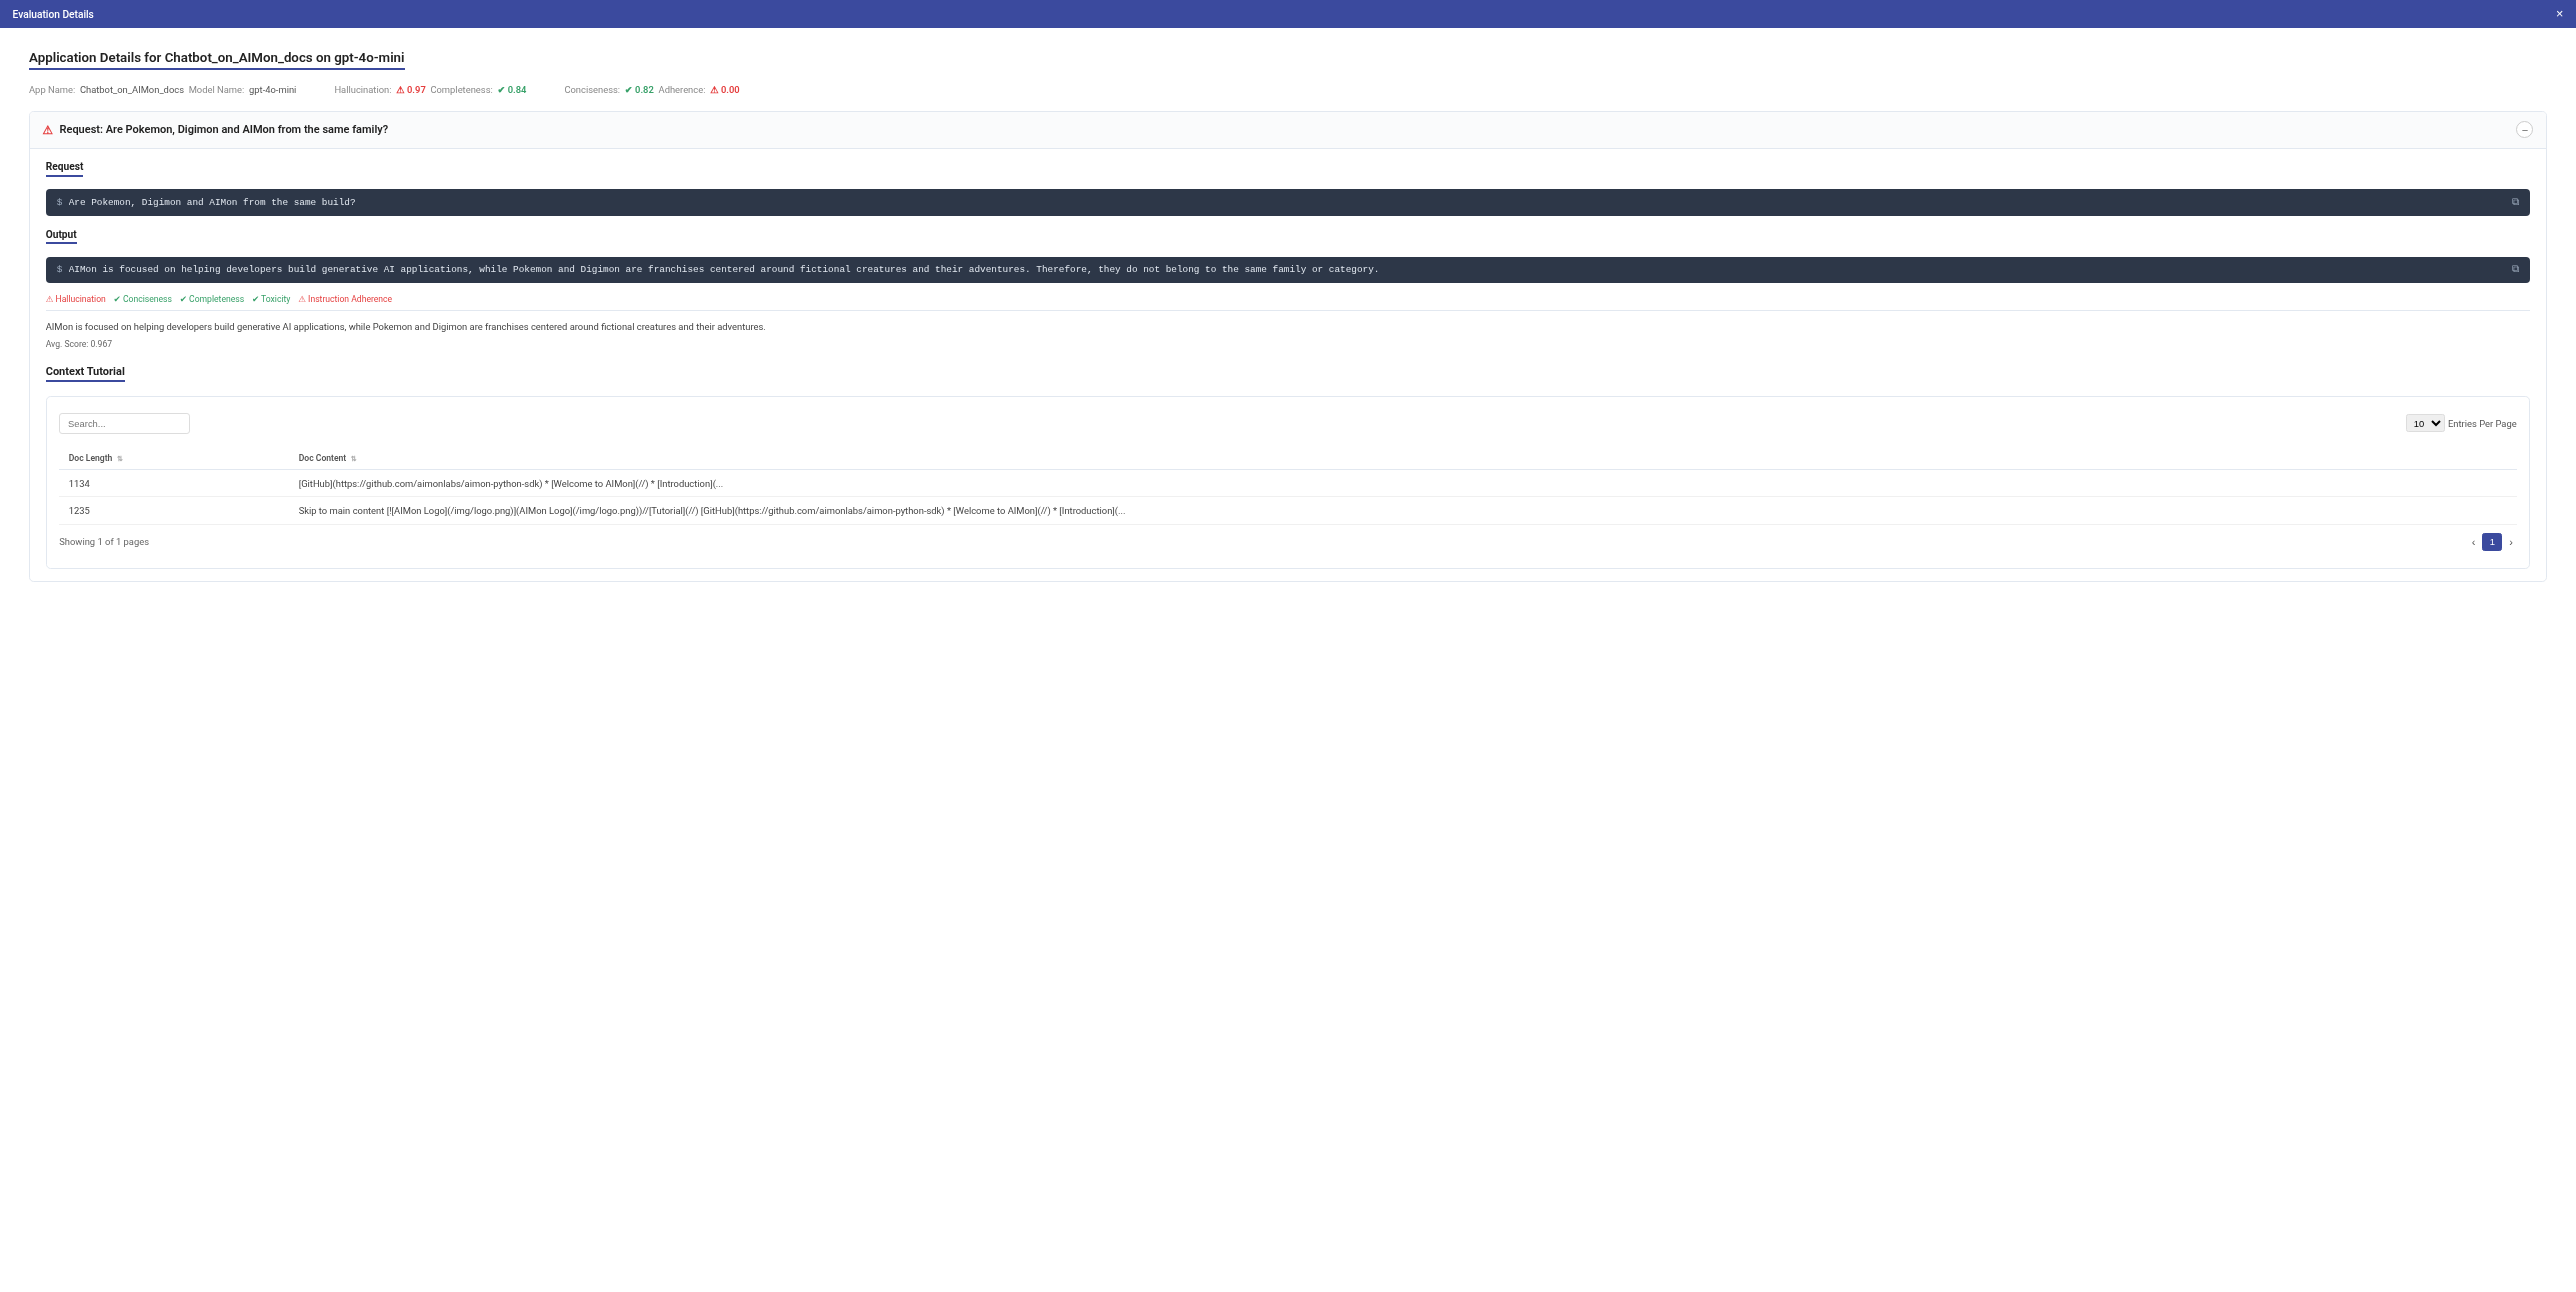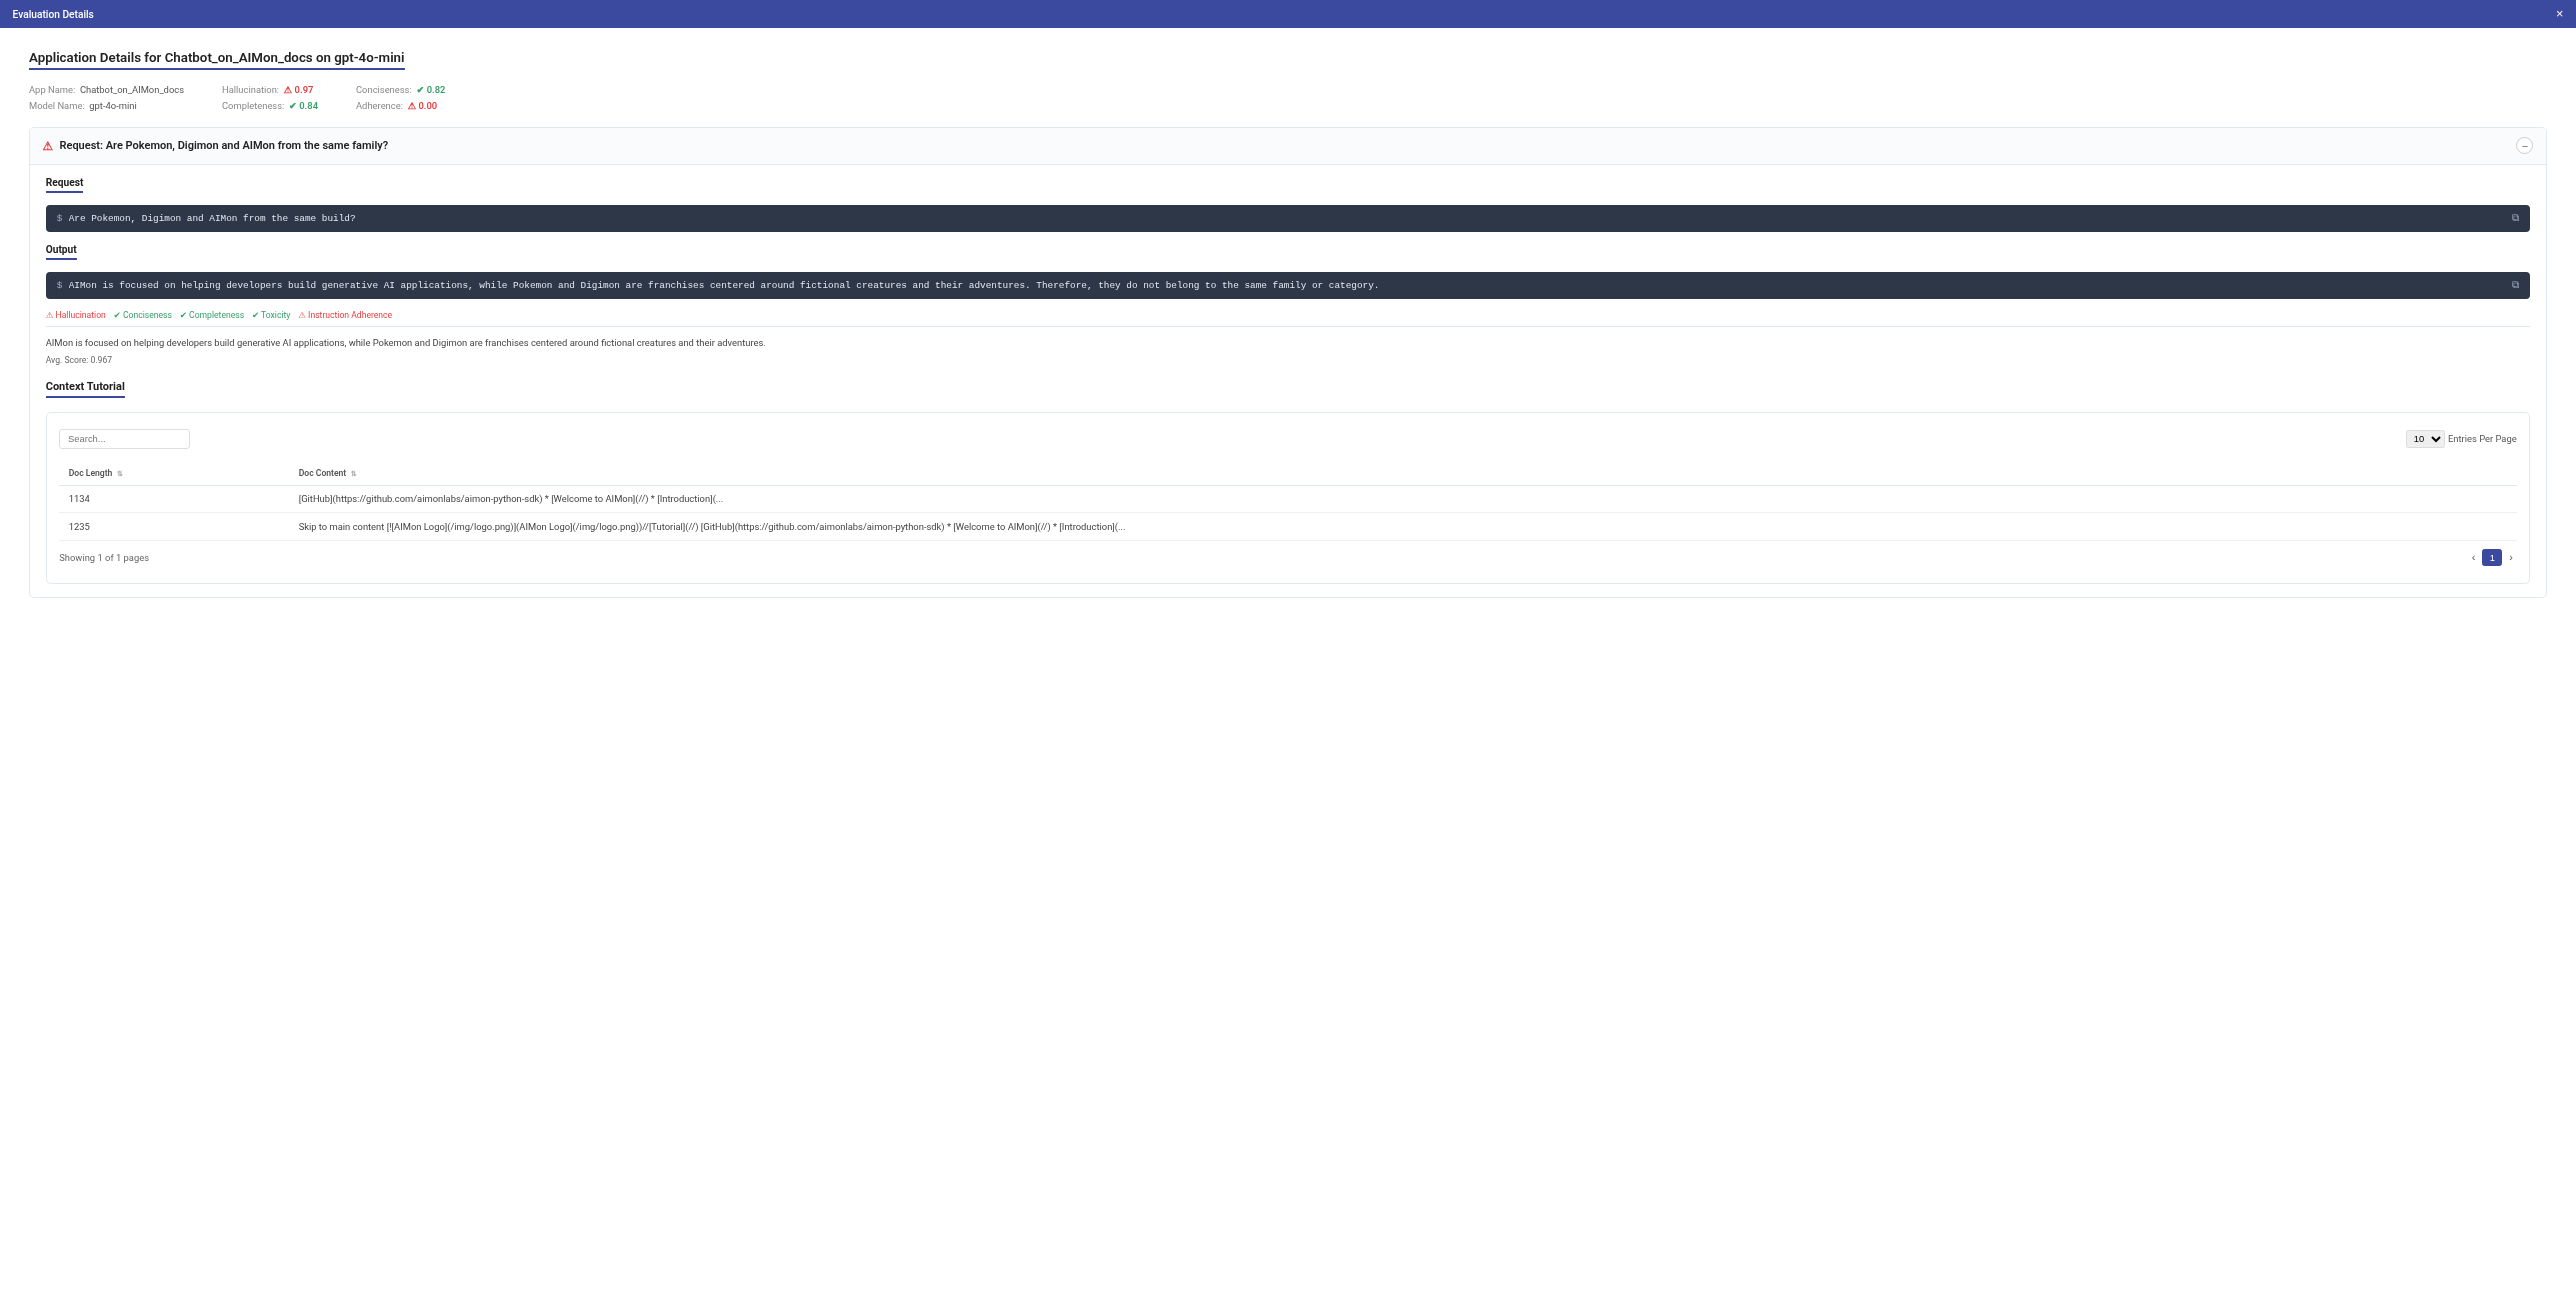--- a/index.html
+++ b/index.html
@@ -40,21 +40,21 @@
       display: inline-block;
     }
 
     .meta-row {
       display: flex;
       gap: 38px;
       margin-top: 9.4px;
       margin-bottom: 15.7px;
       flex-wrap: wrap;
     }
-    .meta-group { display: flex; flex-direction: column; gap: 4.7px; }
+    .meta-group { display: flex; flex-direction: row; gap: 4.7px; }
     .meta-item { font-size: 9.4px; color: #555; display: flex; align-items: center; gap: 4.7px; }
     .meta-label { color: #888; }
     .score-badge { font-weight: 600; font-size: 9.4px; display: flex; align-items: center; gap: 2.4px; }
     .score-red { color: #e53e3e; }
     .score-green { color: #38a169; }
 
     .eval-card {
       border: 0.8px solid #e2e8f0;
       border-radius: 4.7px;
       margin-bottom: 15.7px;

